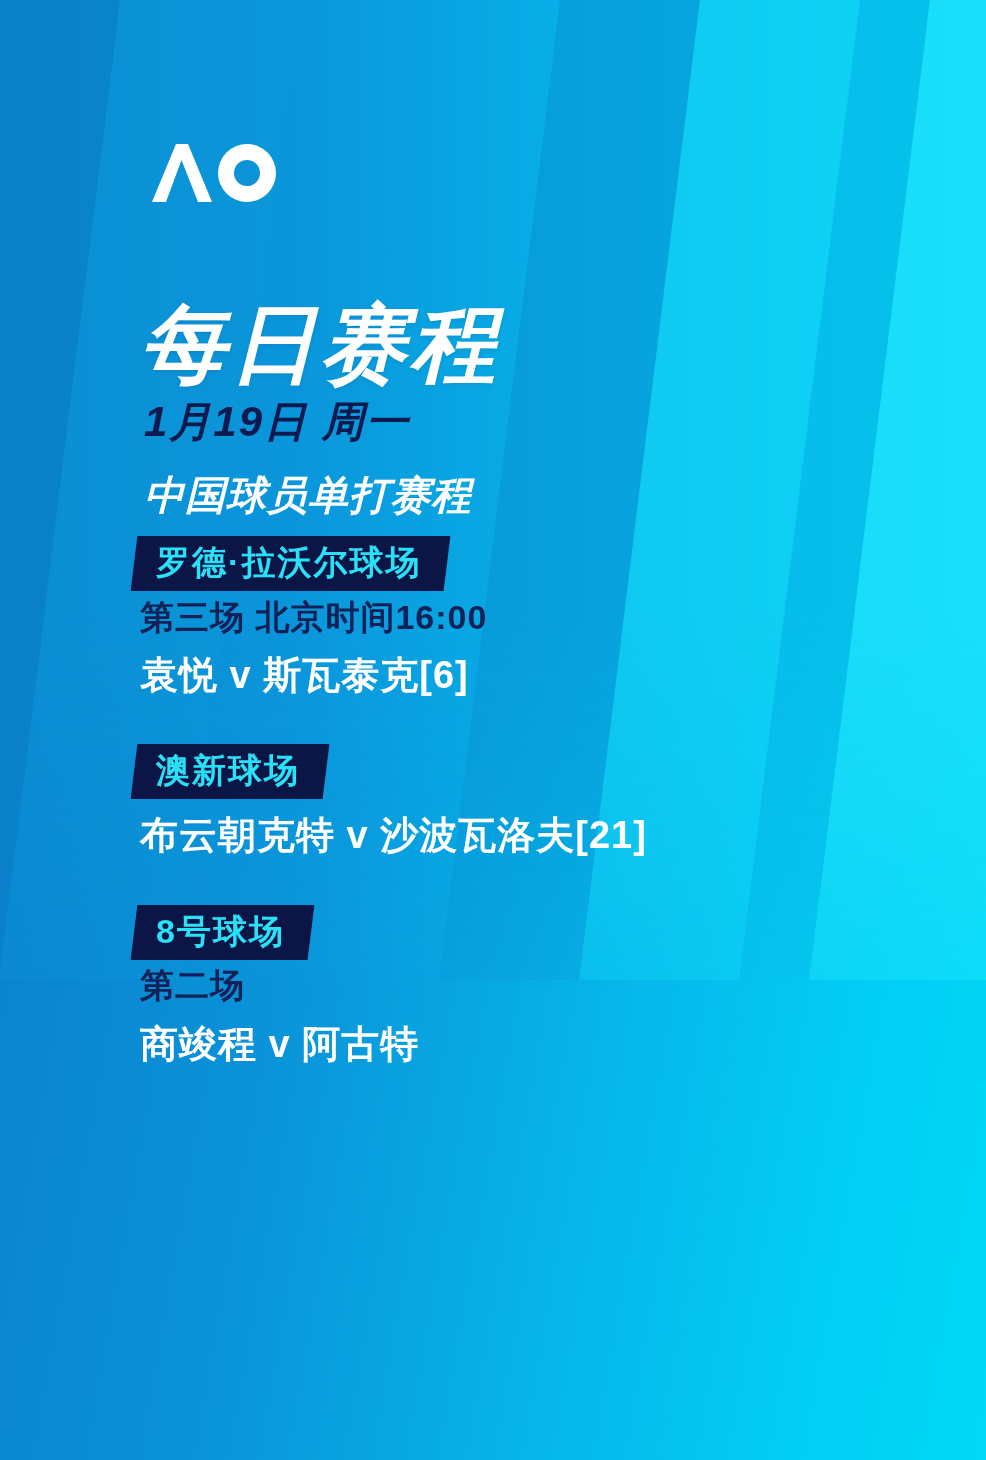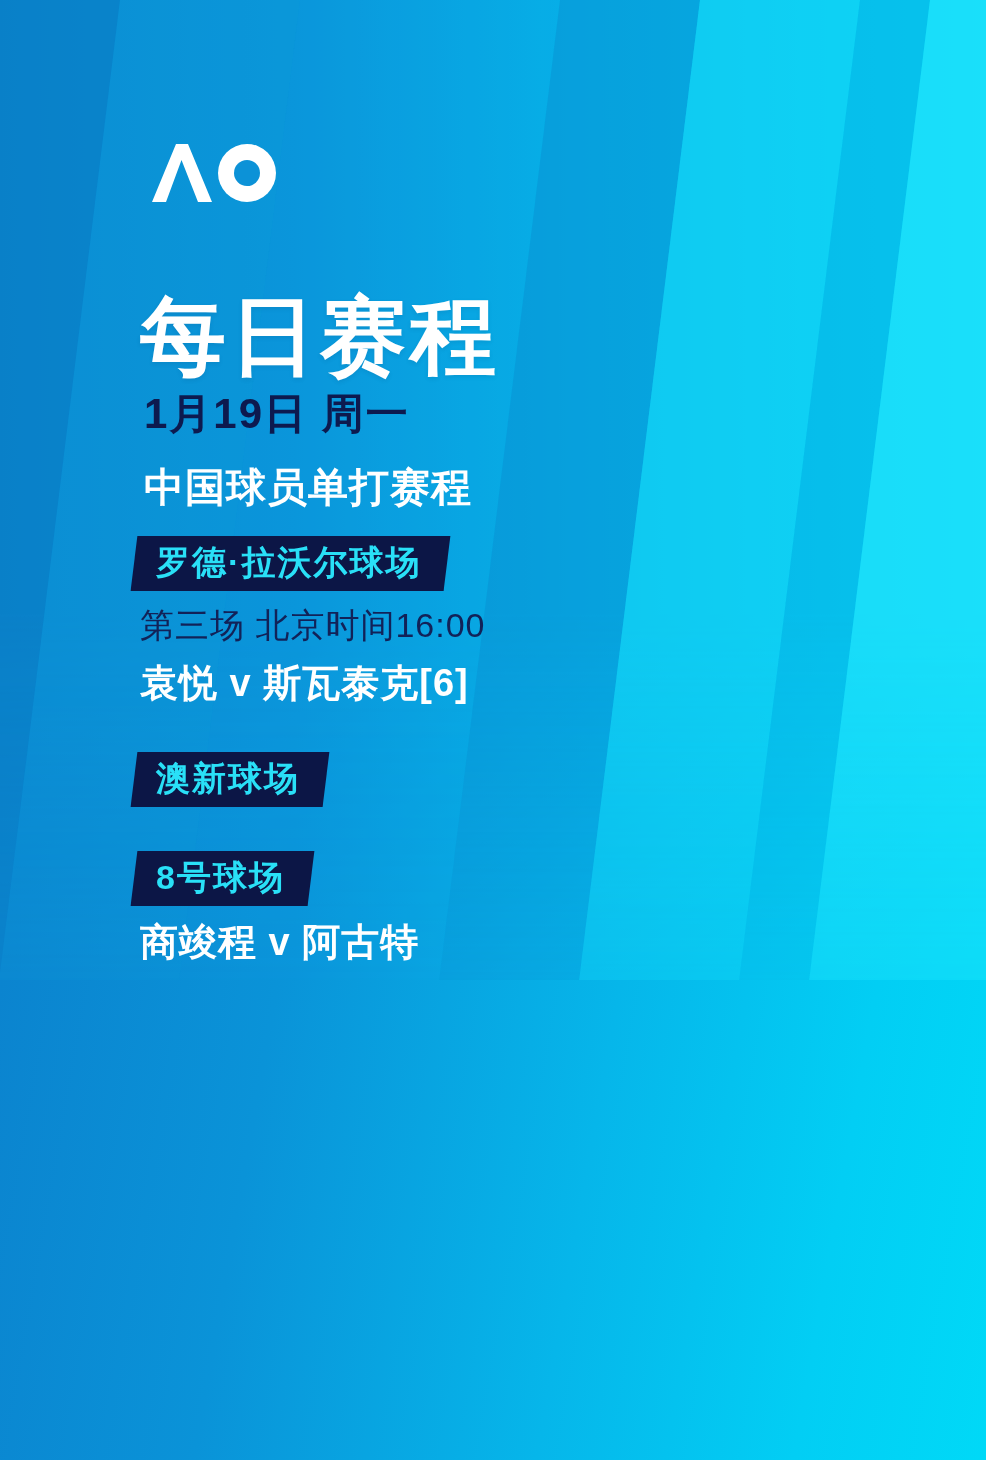--- a/index.html
+++ b/index.html
@@ -41,22 +41,23 @@
     position: absolute;
     left: 148px;
     top: 138px;
     width: 130px;
     height: 68px;
   }
 
   .headline-block {
     position: absolute;
     left: 140px;
-    top: 292px;
+    top: 300px;
     width: 780px;
+    font-style: italic;
   }
   .title-main {
     font-size: 86px;
     line-height: 1.04;
     font-weight: bold;
     color: #ffffff;
     letter-spacing: 4px;
     margin: 0;
     text-shadow: 0 2px 4px rgba(0,40,80,0.10);
   }
@@ -104,22 +105,22 @@
     font-weight: bold;
     color: #29e0f7;
     letter-spacing: 2px;
     white-space: nowrap;
   }
   .match-order {
     font-size: 34px;
     line-height: 1.3;
     color: #122258;
     letter-spacing: 1px;
-    margin-top: 12px;
-    font-weight: normal;
+    margin-top: 4px;
+    font-weight: bold;
   }
   .match-players {
     font-size: 38px;
     line-height: 1.3;
     font-weight: bold;
     color: #ffffff;
     letter-spacing: 1px;
     margin-top: 12px;
     white-space: nowrap;
   }
@@ -195,24 +196,26 @@
         <span class="venue-label">罗德·拉沃尔球场</span>
       </div>
       <div class="match-order">第三场 北京时间16:00</div>
       <div class="match-players">袁悦 v 斯瓦泰克[6]</div>
     </div>
 
     <div class="match">
       <div class="venue-badge">
         <span class="venue-label">澳新球场</span>
       </div>
+      <div class="match-players">布云朝克特 v 沙波瓦洛夫[21]</div>
     </div>
 
     <div class="match">
       <div class="venue-badge">
         <span class="venue-label">8号球场</span>
       </div>
+      <div class="match-order">第二场</div>
       <div class="match-players">商竣程 v 阿古特</div>
     </div>
 
   </div>
 
 </div>
 
 </body></html>

